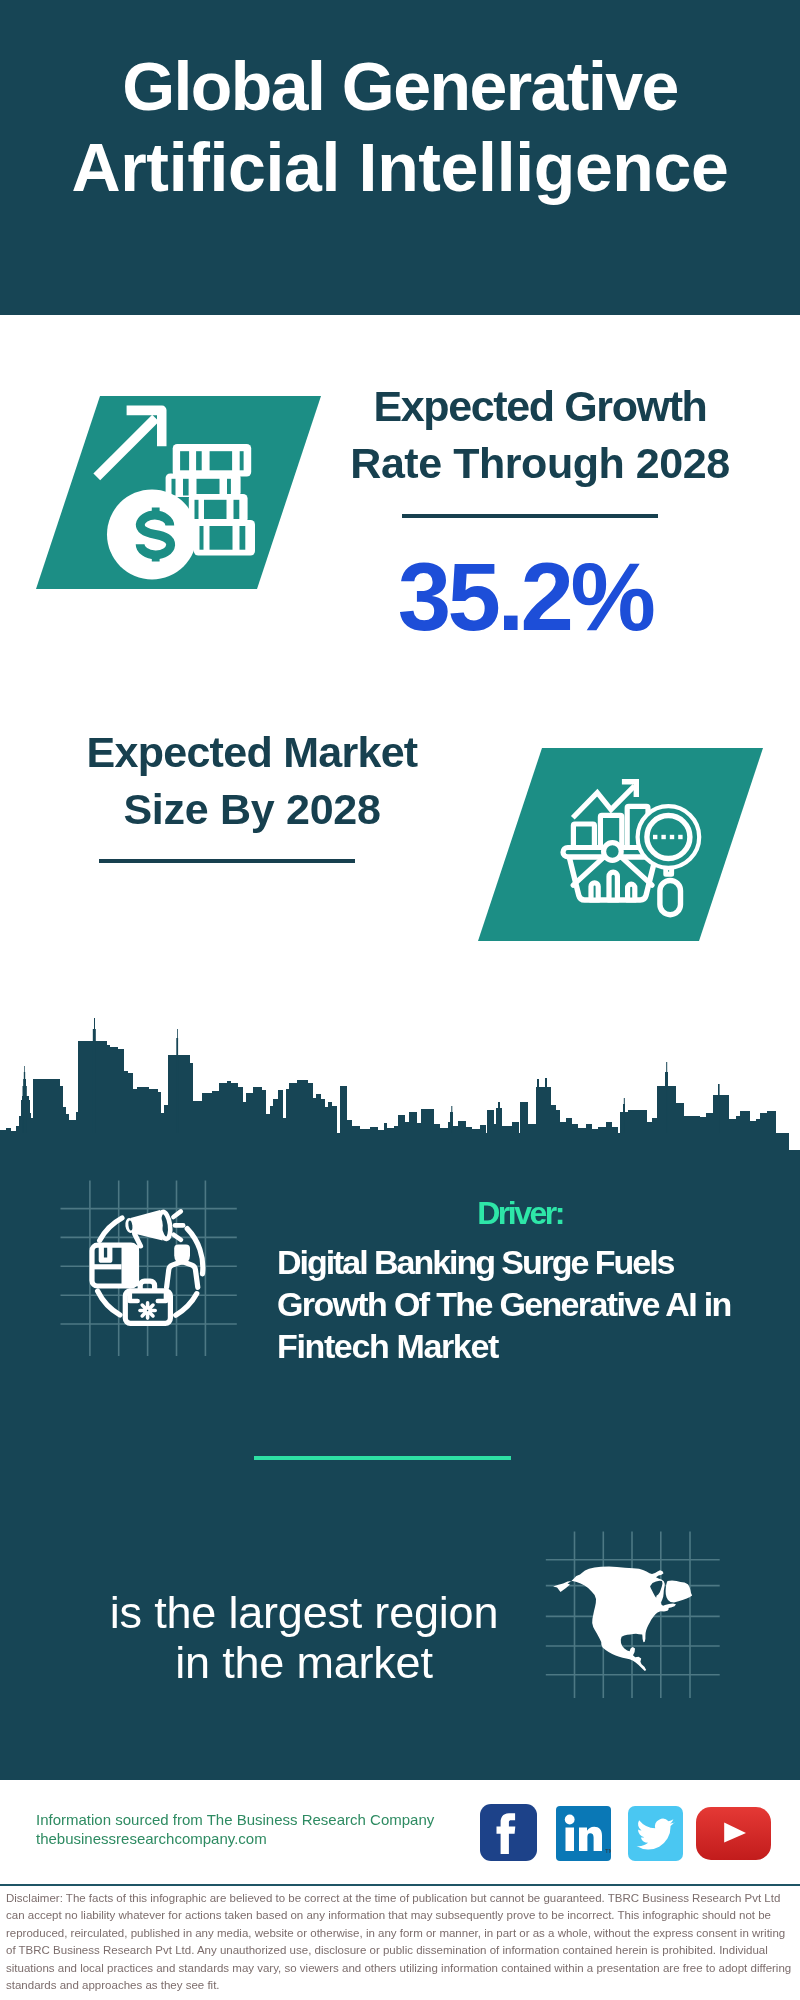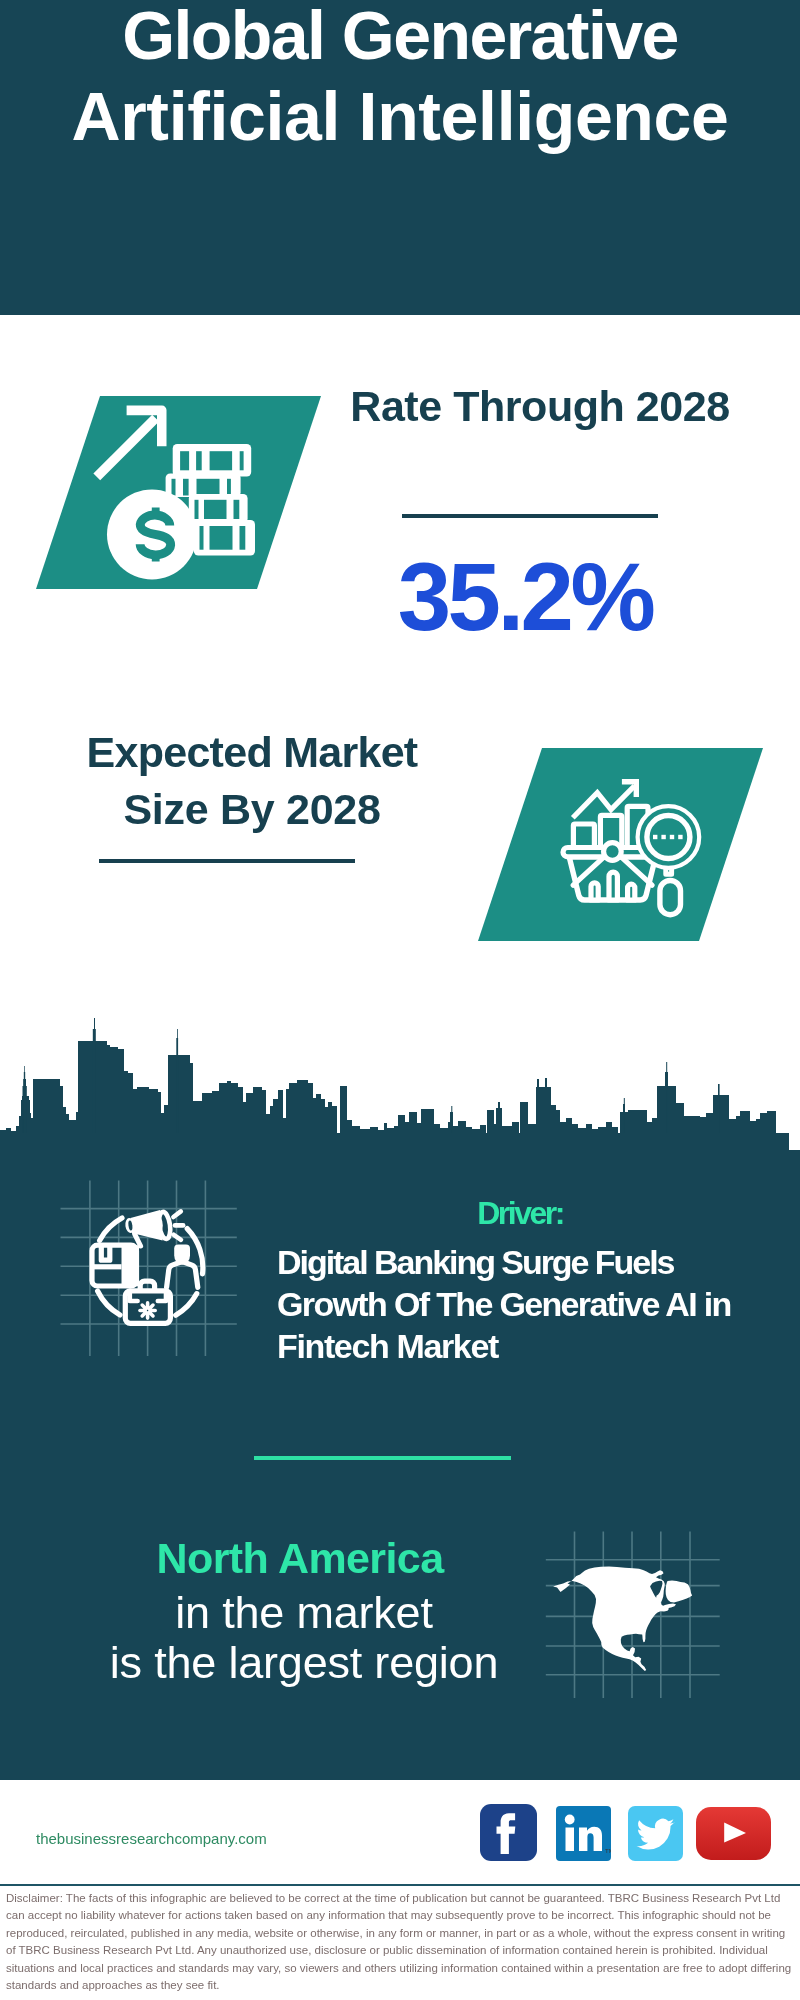--- a/index.html
+++ b/index.html
@@ -1,21 +1,21 @@
 <!DOCTYPE html>
 <html><head>
 <meta charset="utf-8">
 <style>
   html,body{margin:0;padding:0;}
   body{width:800px;height:2000px;background:#fff;font-family:"Liberation Sans",sans-serif;overflow:hidden;-webkit-font-smoothing:antialiased;}
   .page{position:relative;width:800px;height:2000px;background:#fff;}
 
   
   .hdr{position:absolute;left:0;top:0;width:800px;height:315px;background:#174555;}
-  .hdr .t{position:absolute;left:0;top:0;width:800px;color:#fff;font-size:68px;font-weight:bold;line-height:70.5px;text-align:center;}
+  .hdr .t{position:absolute;left:0;top:0;width:800px;color:#fff;font-size:68px;font-weight:bold;line-height:70.5px;text-align:center;padding-top:51px;}
   .hdr .t span{display:block;}
   .hdr .t .L1{letter-spacing:-1.55px;}
   .hdr .t .L2{letter-spacing:-0.35px;margin-top:10px;}
   .hdr .t .L3{letter-spacing:-0.75px;}
 
   
   .plg{position:absolute;background:#1c8e85;}
   .plg.s1{left:36px;top:396px;width:285px;height:193px;clip-path:polygon(64px 0,285px 0,221px 193px,0 193px);}
   .plg.s2{left:478px;top:748px;width:285px;height:193px;clip-path:polygon(64px 0,285px 0,221px 193px,0 193px);}
 
@@ -86,20 +86,21 @@
       <rect x="239.5" y="526.0" width="5.8" height="23.7" fill="#1c8e85"></rect>
     <circle cx="152" cy="534.4" r="45" fill="#fff"></circle>
     <g>
     <rect x="151.8" y="507.5" width="7.8" height="10" fill="#1c8e85"></rect>
     <rect x="151.8" y="551.5" width="7.8" height="10" fill="#1c8e85"></rect>
     <path d="M169.8 525.6 a15.3 10.6 0 0 0 -14.8 -10.6 a14.8 10.6 0 0 0 -14.8 9.6 c0 5.8 5.7 8.2 14.8 9.8 c10.2 1.8 15.7 4.4 15.7 10.6 a14.8 10.6 0 0 1 -15.3 9.8 a15.3 10.6 0 0 1 -15.3 -10.6" fill="none" stroke="#1c8e85" stroke-width="8.8" stroke-linecap="butt"></path>
     </g>
   </svg>
 
   <div class="statTitle" style="left:335px;top:378px;width:410px;">
+    <span class="n">Expected Growth</span>
     <span class="w">Rate Through 2028</span>
   </div>
   <div class="statRule" style="left:402px;top:514px;width:256px;"></div>
   <div class="statVal" style="left:320px;top:549px;width:410px;font-size:96px;line-height:96px;letter-spacing:-3.5px;">35.2%</div>
 
   <div class="plg s2"></div>
   <svg class="icon2" viewBox="545 750 230 190" style="position:absolute;left:545px;top:750px;width:230px;height:190px;">
     <g fill="none" stroke="#fff" stroke-width="5.2" stroke-linecap="butt" stroke-linejoin="miter">
       <polyline points="572.8,817.8 597.3,792.6 611,809.6 634.5,785.8"></polyline>
     </g>
@@ -361,28 +362,27 @@
     <g stroke="#4d7884" stroke-width="1.6">
       <path d="M574.5 1531.6 V1698 M603.3 1531.6 V1698 M632.0 1531.6 V1698 M660.8 1531.6 V1698 M690.0 1531.6 V1698"></path>
       <path d="M545.8 1559.8 H719.7 M545.8 1585.6 H719.7 M545.8 1616.4 H719.7 M545.8 1646.0 H719.7 M545.8 1674.7 H719.7"></path>
     </g>
   </svg>
   <svg class="namap" style="position:absolute;left:540px;top:1525px;width:190px;height:180px;" viewBox="540 1525 190 180">
     <path d="M560.5 1592.0 L566.0 1588.0 L570.0 1584.5 L567.5 1583.5 L571.5 1581.0 L576.3 1576.0 L580.0 1574.5 L581.8 1573.0 L585.0 1570.5 L589.0 1568.8 L594.5 1567.4 L601.0 1566.8 L609.0 1566.5 L617.0 1566.9 L625.0 1567.7 L633.0 1568.3 L639.0 1568.8 L643.0 1570.0 L646.5 1571.6 L649.5 1573.2 L652.0 1574.0 L655.0 1573.0 L657.5 1571.4 L660.0 1570.2 L662.5 1571.2 L663.5 1573.2 L661.5 1574.8 L658.5 1575.6 L656.0 1577.2 L658.5 1578.6 L661.5 1579.4 L663.8 1581.2 L664.8 1584.0 L664.4 1587.2 L663.8 1590.4 L663.6 1593.6 L663.2 1596.8 L662.2 1599.8 L660.8 1602.4 L661.5 1604.8 L664.0 1606.2 L667.0 1607.0 L669.0 1608.8 L667.5 1610.8 L664.0 1611.4 L660.5 1611.2 L657.5 1612.4 L655.2 1614.4 L653.4 1616.8 L651.2 1619.8 L649.8 1622.4 L648.4 1625.0 L647.2 1627.6 L646.2 1630.2 L645.6 1633.0 L645.4 1636.0 L645.4 1638.8 L644.8 1641.8 L643.4 1642.3 L642.6 1639.0 L642.4 1636.0 L642.2 1634.6 L639.0 1634.2 L636.0 1633.8 L633.0 1634.0 L630.2 1634.4 L627.2 1634.8 L624.2 1635.4 L621.6 1636.8 L620.8 1639.8 L621.0 1643.0 L622.2 1646.0 L624.4 1648.6 L627.2 1650.4 L629.6 1651.2 L630.6 1648.4 L632.8 1647.0 L635.0 1648.4 L634.6 1652.0 L633.0 1655.2 L635.2 1657.2 L638.6 1656.8 L641.2 1658.4 L640.4 1661.8 L641.6 1664.2 L644.4 1666.8 L646.2 1670.0 L644.8 1671.0 L641.6 1668.0 L638.6 1665.0 L635.6 1662.6 L632.6 1660.6 L629.6 1659.2 L626.2 1658.6 L622.6 1657.8 L619.2 1656.8 L615.6 1655.6 L612.2 1654.0 L608.6 1652.0 L605.6 1650.0 L602.6 1647.6 L601.4 1644.8 L601.2 1642.0 L599.8 1639.0 L598.2 1636.0 L596.6 1633.0 L594.8 1630.0 L593.2 1627.0 L592.2 1623.0 L592.4 1619.0 L593.2 1615.0 L594.0 1611.0 L595.0 1607.0 L595.8 1603.0 L596.0 1599.0 L594.6 1595.0 L591.6 1591.5 L588.1 1588.0 L584.6 1585.5 L580.6 1583.5 L576.6 1582.0 L572.6 1581.0 L567.6 1581.5 L563.1 1583.5 L557.6 1585.0 L553.1 1586.5 L557.1 1587.5 L560.5 1592.0 Z M667.5 1581.0 L672.0 1580.6 L676.5 1581.0 L680.5 1582.0 L684.5 1582.6 L687.8 1584.2 L689.5 1587.0 L690.4 1590.0 L691.0 1593.0 L692.1 1595.4 L689.5 1597.2 L686.0 1598.8 L682.5 1600.0 L678.5 1601.2 L674.0 1602.4 L670.5 1602.0 L668.0 1600.0 L666.5 1597.2 L665.8 1594.2 L665.6 1591.0 L665.8 1588.0 L666.2 1585.0 L666.8 1582.6 L667.5 1581.0 Z M665.0 1605.0 L669.0 1604.0 L673.0 1603.4 L676.0 1604.2 L674.5 1606.2 L671.0 1607.4 L667.5 1608.2 L664.0 1608.6 L661.5 1607.8 L662.5 1606.0 L665.0 1605.0 Z" fill="#fff"></path>
     <path d="M650.1 1586.2 L652.5 1583.0 L656.0 1581.4 L659.5 1580.8 L662.0 1581.0 L662.5 1583.6 L661.8 1586.6 L660.8 1589.4 L659.8 1592.2 L658.2 1594.4 L656.5 1595.8 L656.2 1597.8 L655.0 1596.2 L653.5 1593.4 L652.0 1590.6 L650.8 1588.2 L650.1 1586.2 Z" fill="#174555"></path>
   </svg>
 
-  <div class="naTitle" style="left:60px;top:1534px;width:480px;">North America</div>
   <div class="naBody" style="left:54px;top:1588px;width:500px;">
+    <span>is the largest region</span>
     <span>in the market</span>
-    <span>is the largest region</span>
   </div>
 
   <div class="srcText" style="left:36px;top:1811px;width:440px;">
-    <br>
+    <span>Information sourced from The Business Research Company</span><br>
     <span>thebusinessresearchcompany.com</span>
   </div>
 
   <div class="socialRow" style="left:480px;top:1804px;">
     <svg class="sIcon" style="left:0px;width:57px;height:57px;" viewBox="0 0 57 57">
       <rect x="0" y="0" width="57" height="57" rx="11" fill="#1d4289"></rect>
       <path d="M34.6 29.7 H28.9 V50.0 H20.6 V29.7 H16.5 V22.6 H20.6 V18.0 C20.6 14.6 22.2 9.3 29.0 9.3 L35.1 9.3 V16.2 H30.7 C30.0 16.2 28.9 16.6 28.9 18.3 V22.6 H35.3 Z" fill="#fff"></path>
     </svg>
     <svg class="sIcon" style="left:75.6px;top:2px;width:55px;height:55px;" viewBox="0 0 55 55">
       <rect x="0" y="0" width="55" height="55" rx="4" fill="#0a78b6"></rect>

